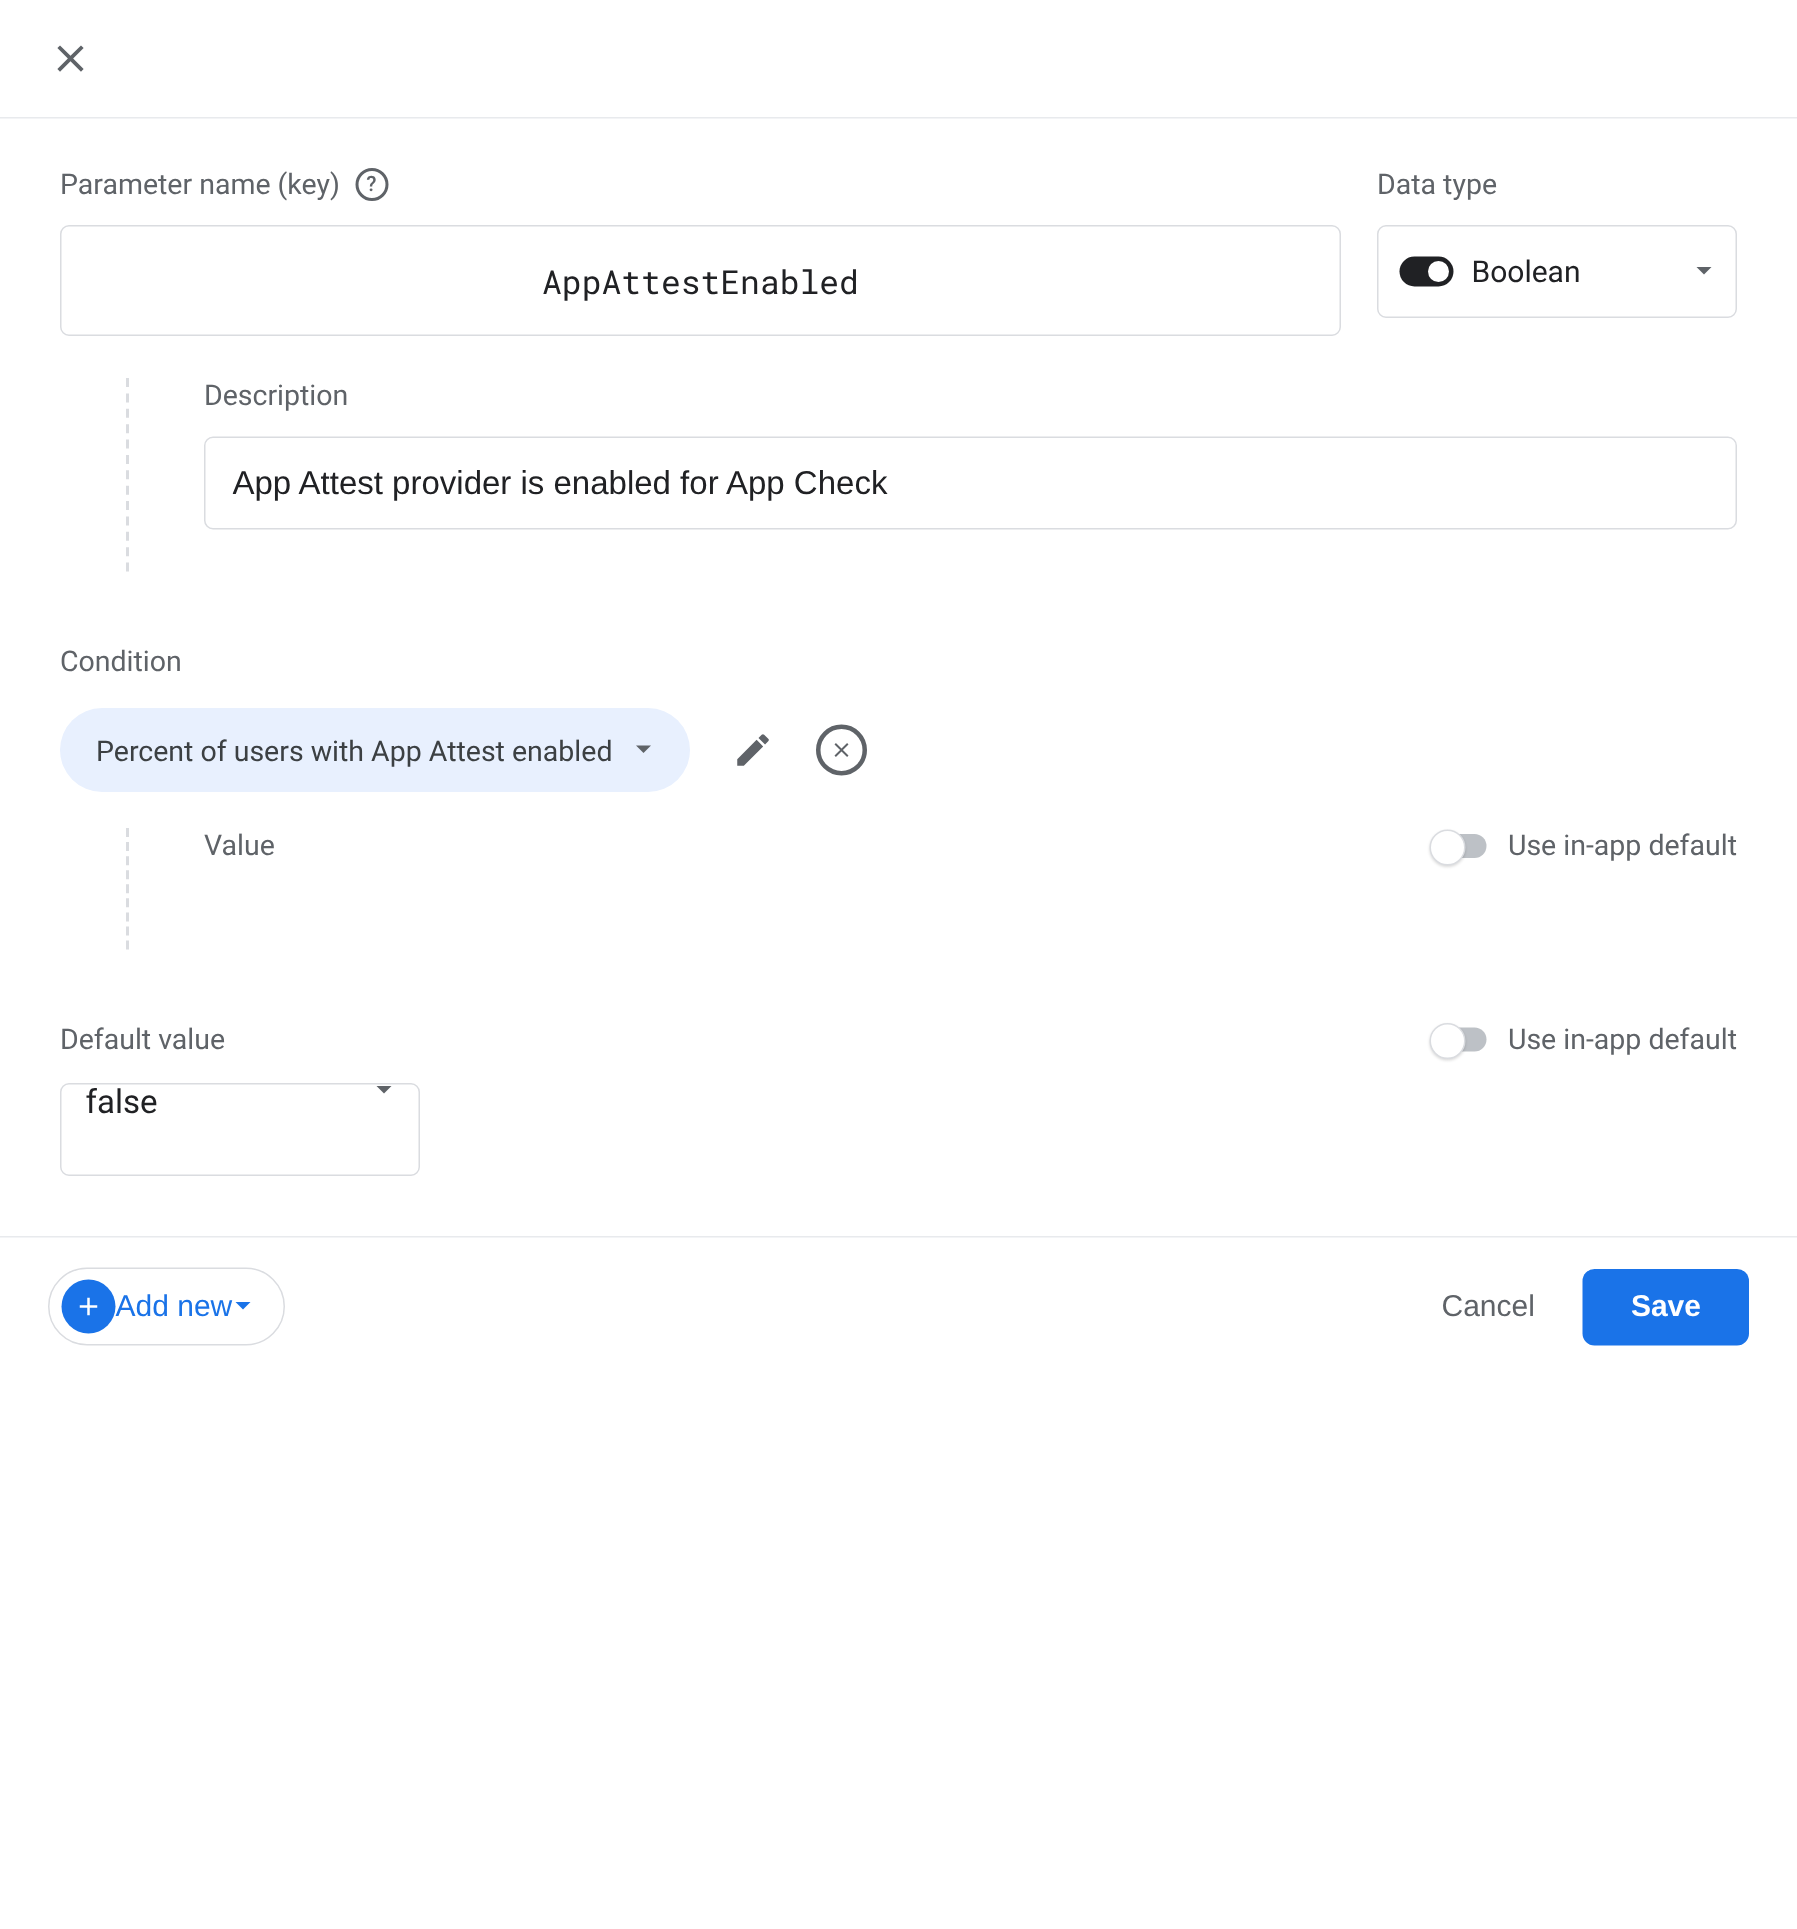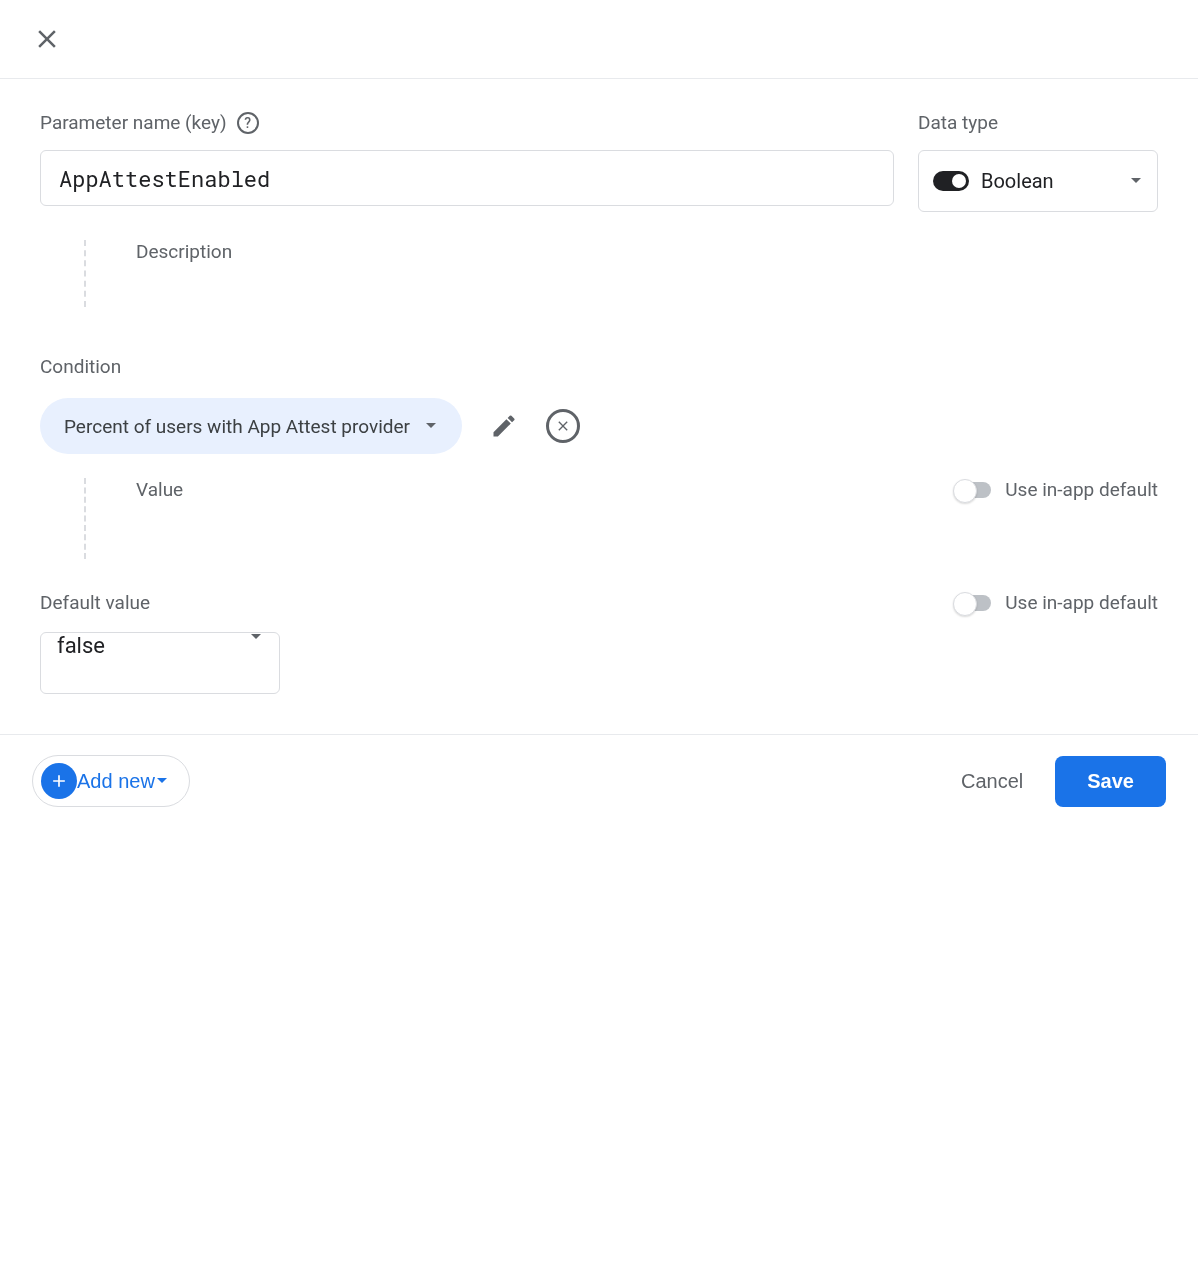--- a/index.html
+++ b/index.html
@@ -52,28 +52,29 @@
       border-radius: 50%;
       display: inline-flex;
       align-items: center;
       justify-content: center;
       font-size: 14px;
       font-weight: 500;
       color: #5f6368;
     }
     .text-input {
       width: 100%;
-      height: 56px;
+      height: 74px;
       border: 1px solid #dadce0;
       border-radius: 6px;
       padding: 0 18px;
       font-size: 22px;
       font-family: 'Roboto Mono', monospace;
       color: #202124;
       outline: none;
+      text-align: center;
     }
     .datatype-select {
       width: 100%;
       height: 62px;
       border: 1px solid #dadce0;
       border-radius: 6px;
       padding: 0 14px;
       display: flex;
       align-items: center;
       gap: 12px;
@@ -190,21 +191,21 @@
       display: flex;
       align-items: center;
       justify-content: space-between;
       cursor: pointer;
       font-size: 22px;
     }
     .default-value-row {
       display: flex;
       justify-content: space-between;
       align-items: flex-start;
-      margin-top: 32px;
+      margin-top: 48px;
     }
     .default-select {
       width: 240px;
       height: 62px;
       border: 1px solid #dadce0;
       border-radius: 6px;
       padding: 0 16px;
       display: flex;
       align-items: flex-start;
       justify-content: space-between;
@@ -324,27 +325,28 @@
               <path fill="currentColor" d="M1 1l5 5 5-5z"></path>
             </svg>
         </span>
       </div>
     </div>
   </div>
 
   <div class="indent-wrapper" style="padding-bottom:28px;">
     <div class="dashed-line"></div>
     <div class="field-label">Description</div>
+    <input class="desc-input" value="App Attest provider is enabled for App Check" style="">
   </div>
 
   <div class="section-label">Condition</div>
 
   <div class="condition-row">
     <div class="condition-chip">
-      <span>Percent of users with App Attest provider</span>
+      <span>Percent of users with App Attest enabled</span>
       <span class="dropdown-arrow">
         <svg width="14" height="8" viewBox="0 0 12 8">
             <path fill="#5f6368" d="M1 1l5 5 5-5z"></path>
           </svg>
       </span>
     </div>
     <div class="icon-btn">
       <svg width="28" height="28" viewBox="0 0 24 24">
           <path fill="#5f6368" d="M3 17.25V21h3.75L17.81 9.94l-3.75-3.75L3 17.25zM20.71 7.04a1 1 0 0 0 0-1.41l-2.34-2.34a1 1 0 0 0-1.41 0l-1.83 1.83 3.75 3.75 1.83-1.83z"></path>
         </svg>

